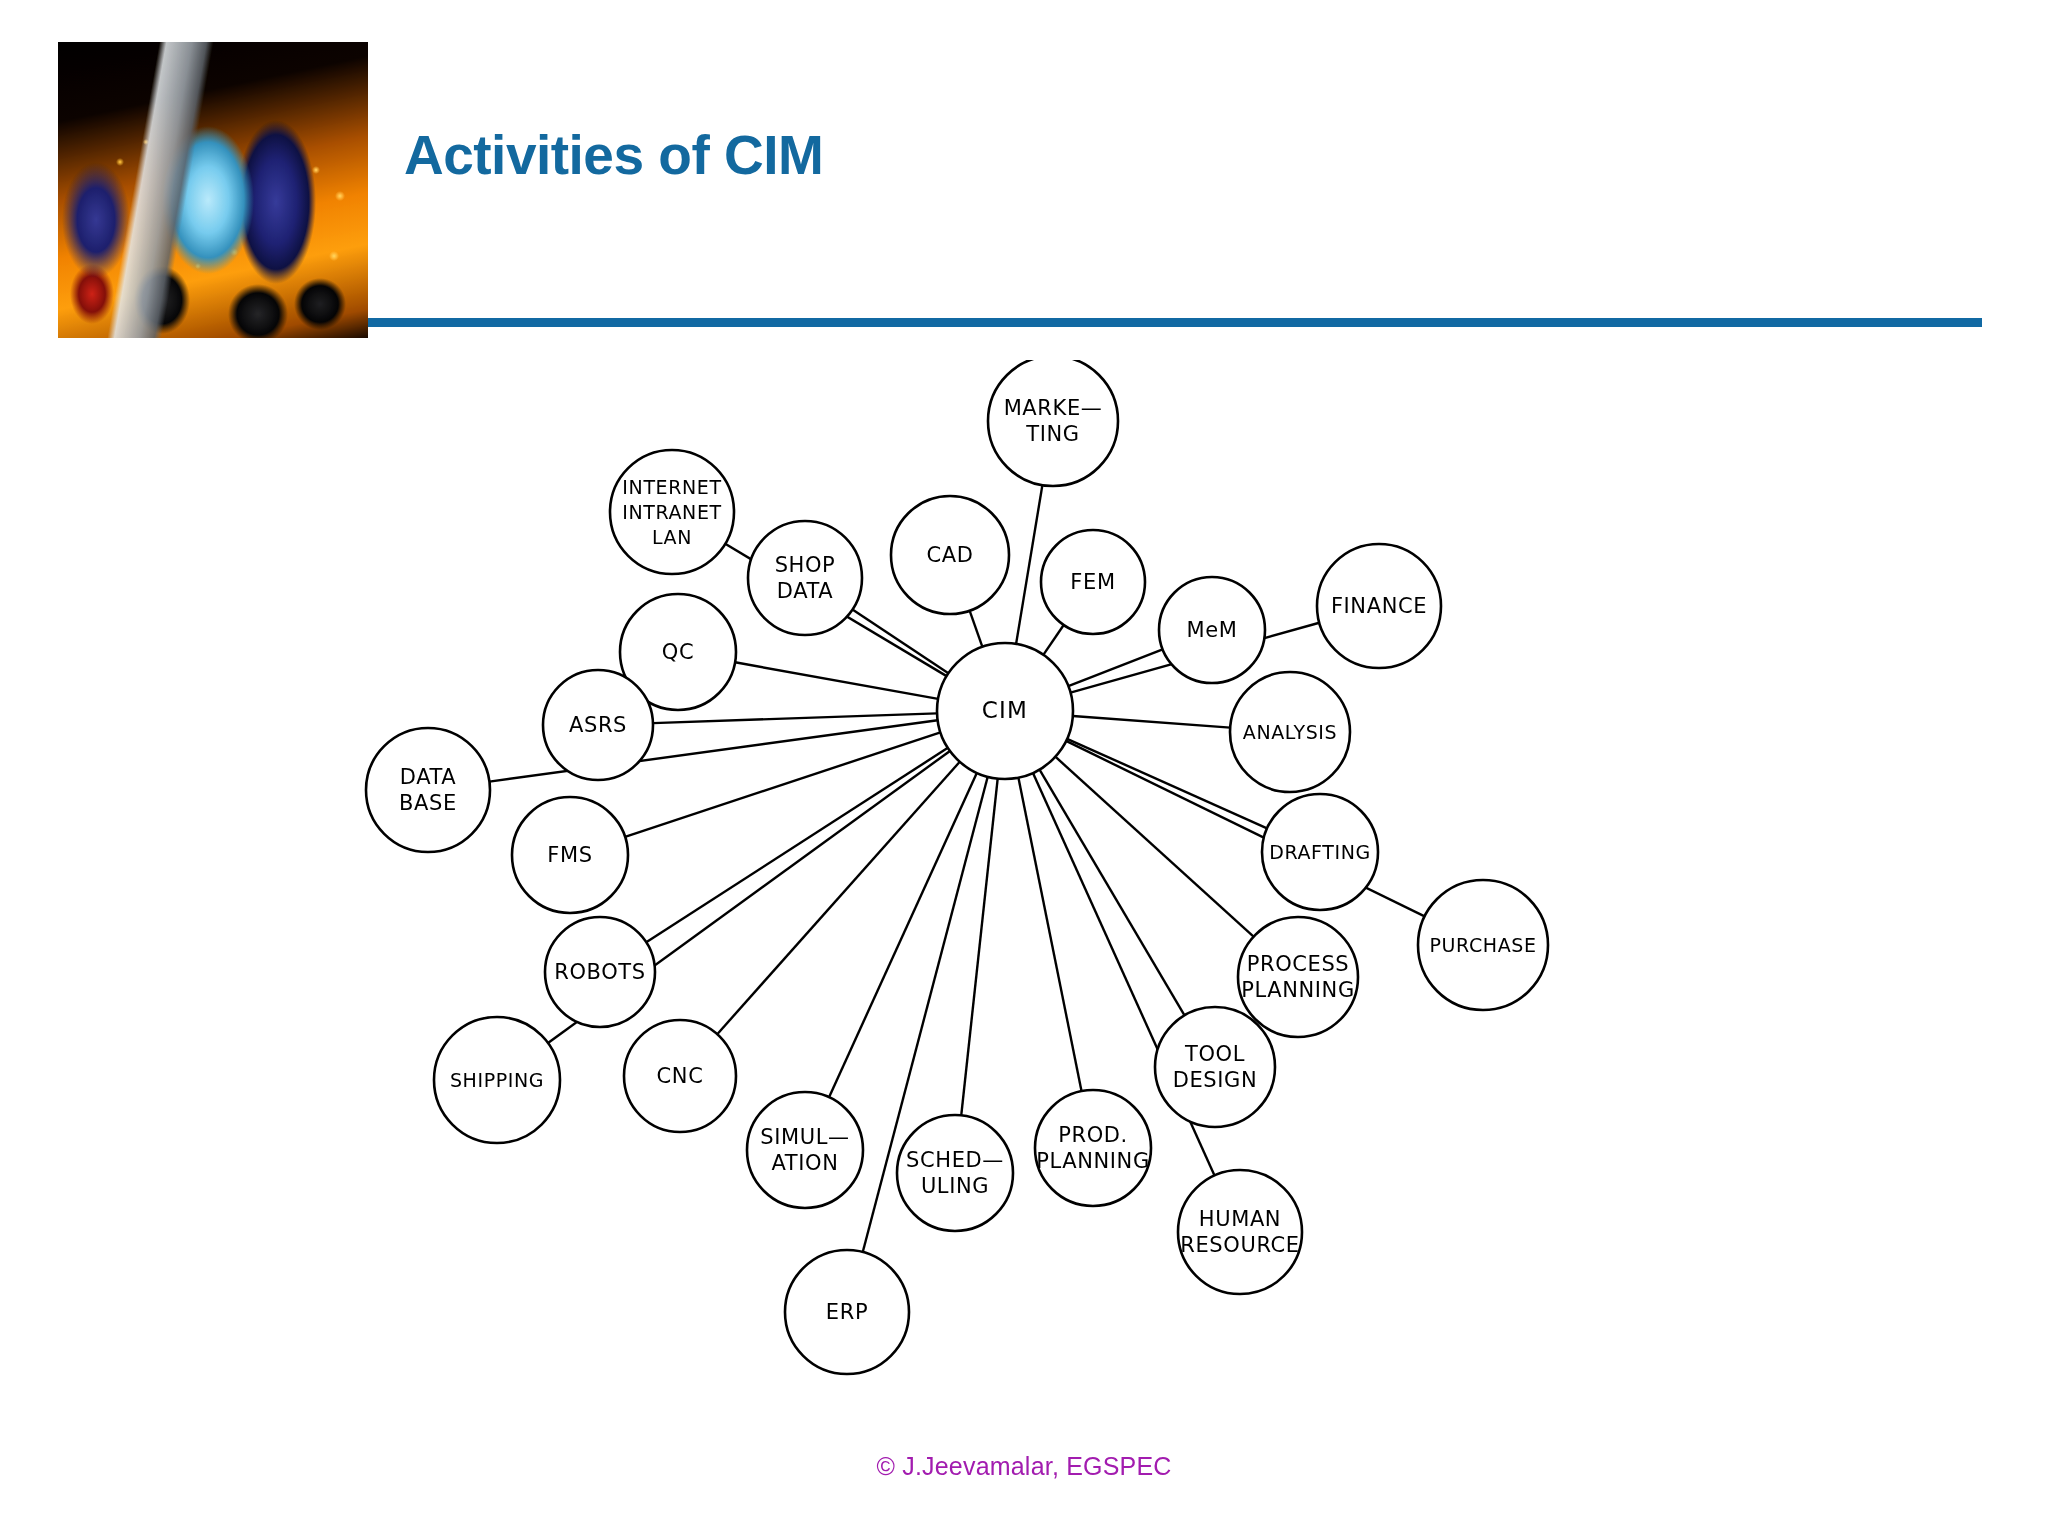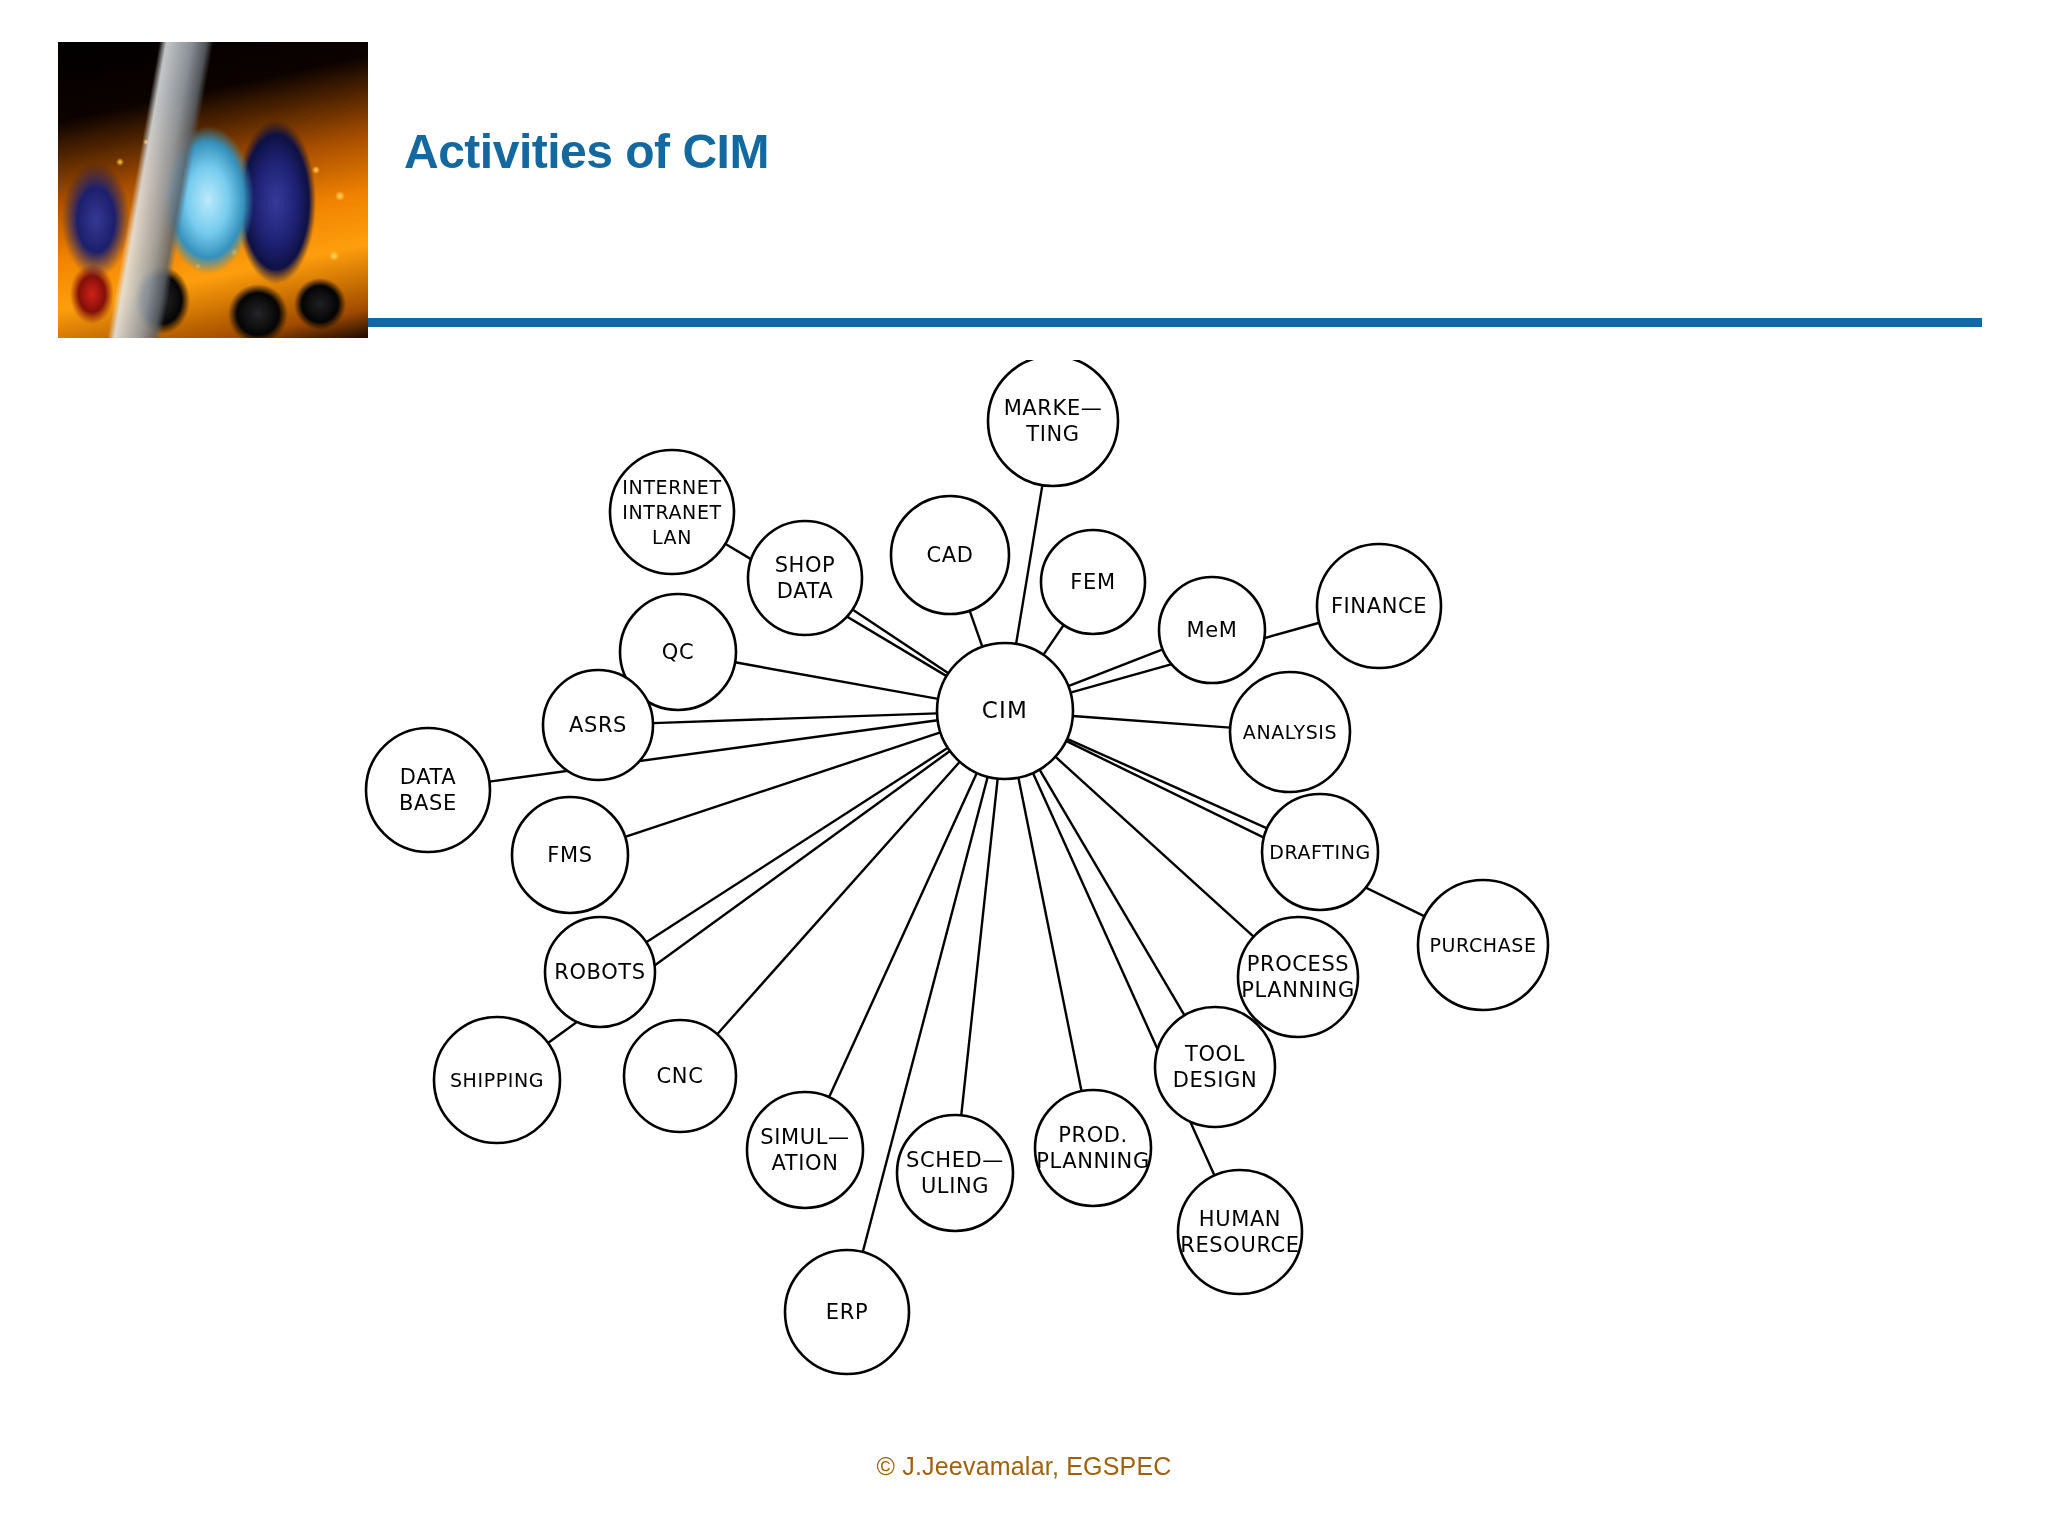--- a/index.html
+++ b/index.html
@@ -65,21 +65,21 @@
       
       linear-gradient(168deg, rgba(8,5,3,1) 0%, rgba(18,10,4,1) 22%, rgba(168,86,10,.95) 44%, rgba(232,134,18,.98) 60%, rgba(245,160,30,.98) 74%, rgba(160,82,10,.95) 92%, rgba(30,16,6,1) 100%),
       #120a05;
     filter: saturate(1.08) contrast(1.06);
   }
 
   #header-title {
     position: absolute;
     left: 404px;
     top: 128px;
-    font-size: 48px;
+    font-size: 55px;
     font-weight: bold;
     letter-spacing: -0.5px;
     color: #13699f;
     white-space: nowrap;
     line-height: 1;
   }
 
   #header-rule {
     position: absolute;
     left: 368px;
@@ -122,21 +122,21 @@
   .node-label.small { font-size: 19px; }
   .node-label.center { font-size: 23px; letter-spacing: 1.2px; }
 
   #footer-credit {
     position: absolute;
     left: 0;
     top: 1452px;
     width: 2048px;
     text-align: center;
     font-size: 25px;
-    color: #a16207;
+    color: #a21caf;
     font-family: "Liberation Sans", sans-serif;
     letter-spacing: .2px;
   }
 </style>
 </head>
 <body>
 
 <div id="slide">
 
   <div id="header-thumb">

